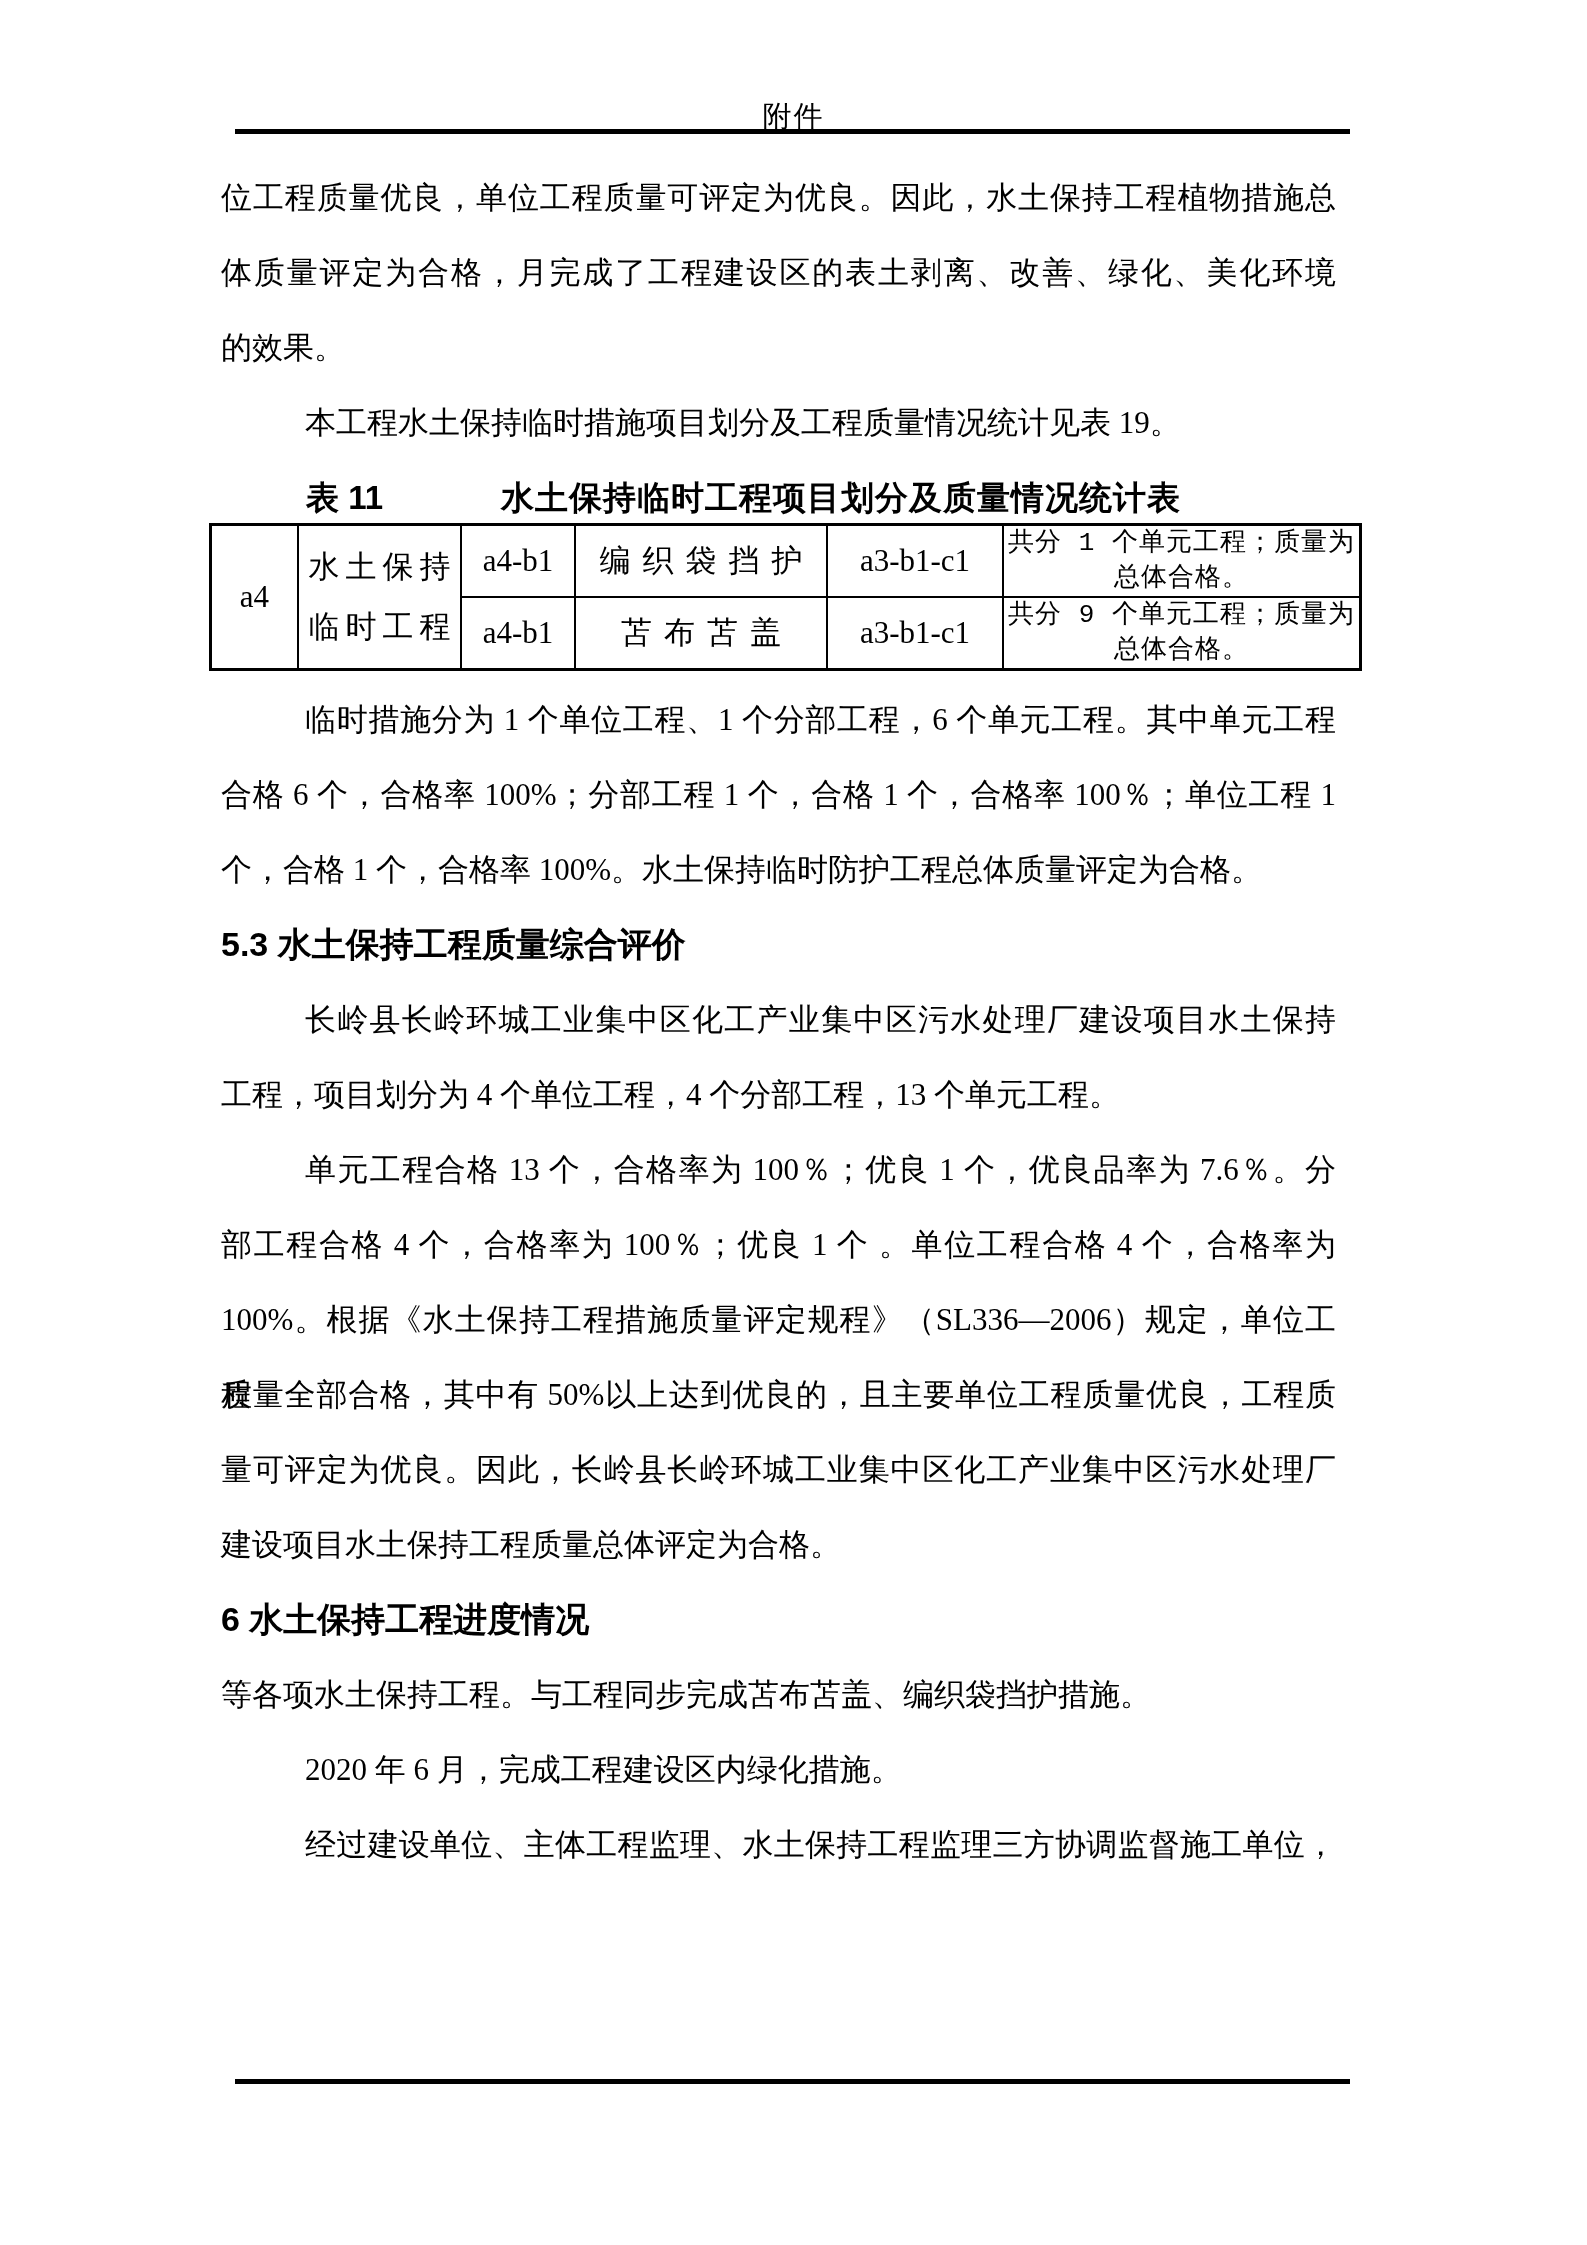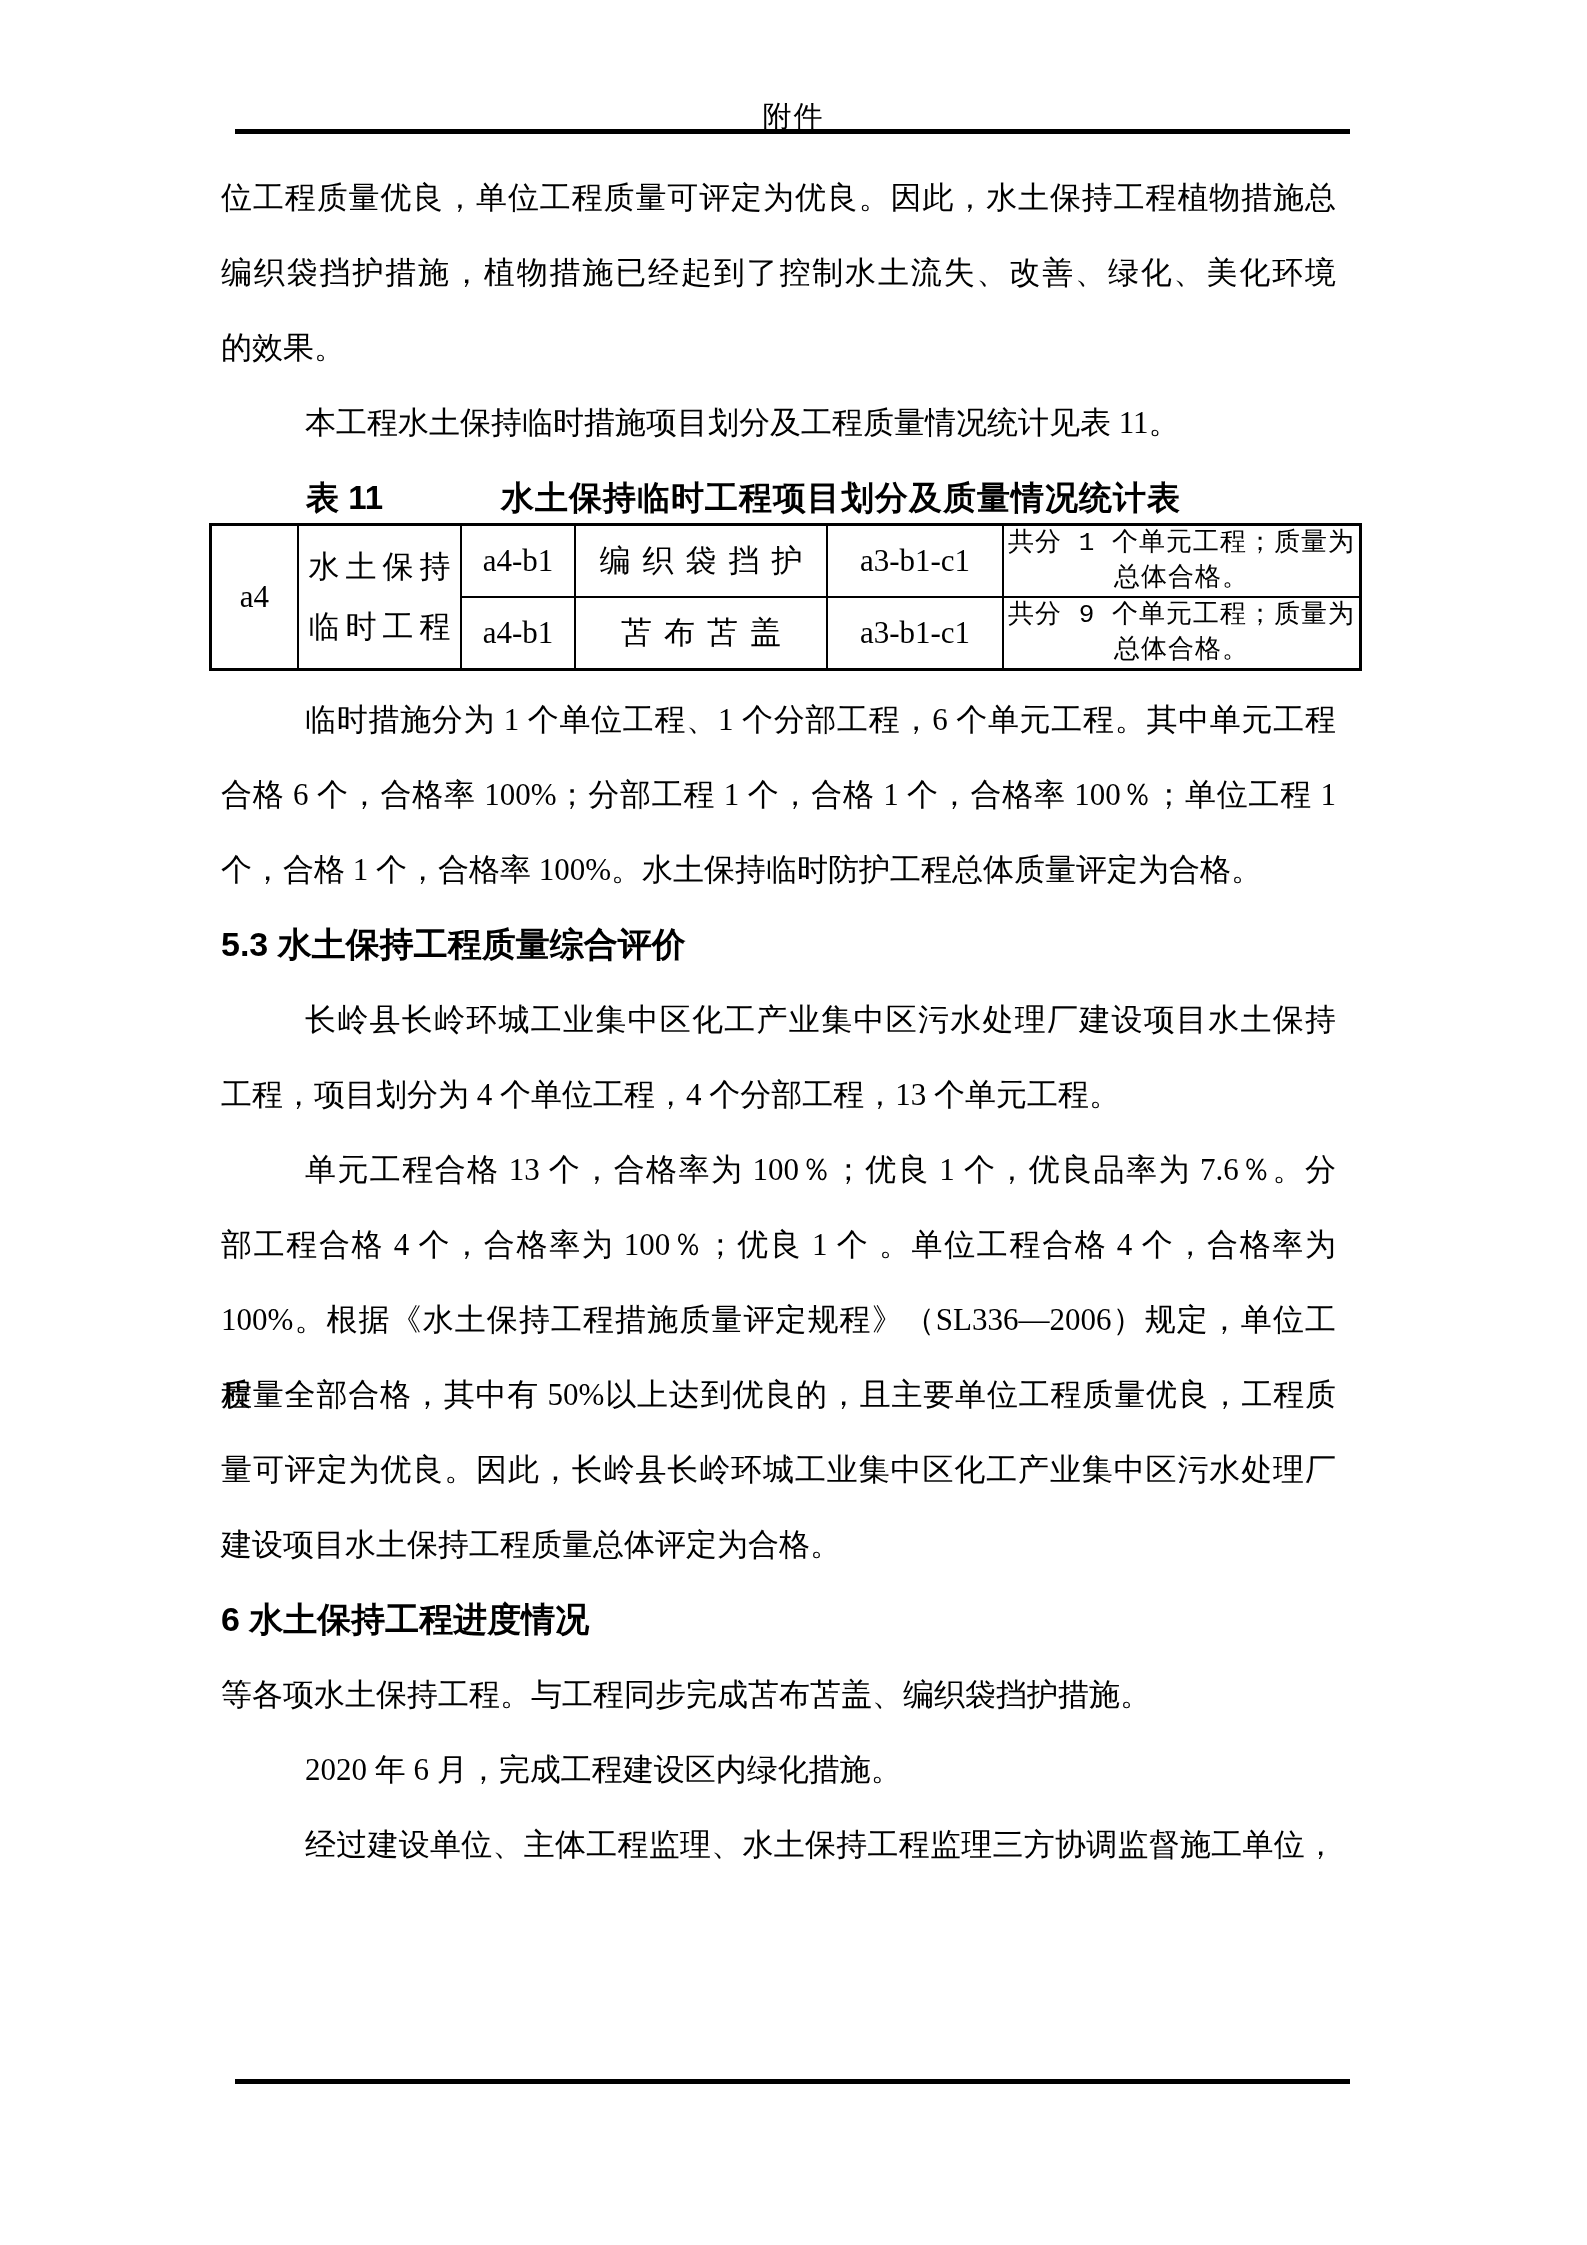--- a/index.html
+++ b/index.html
@@ -55,24 +55,24 @@
 </style>
 </head>
 <body>
 
 <div class="attachment-label">附件</div>
 <div class="rule header"></div>
 
 <div class="content">
 
   <div class="ln jl">位工程质量优良，单位工程质量可评定为优良。因此，水土保持工程植物措施总</div>
-  <div class="ln jl">编织袋挡护措施，植物措施已经起到了控制水土流失、改善、绿化、美化环境</div>
+  <div class="ln jl">体质量评定为合格，月完成了工程建设区的表土剥离、改善、绿化、美化环境</div>
   <div class="ln">的效果。</div>
 
-  <div class="ln ind">本工程水土保持临时措施项目划分及工程质量情况统计见表 11。</div>
+  <div class="ln ind">本工程水土保持临时措施项目划分及工程质量情况统计见表 19。</div>
 
   <div class="cap">
     <span class="cap-label">表 11</span>
     <span class="cap-title">水土保持临时工程项目划分及质量情况统计表</span>
   </div>
 
   <table class="qtable">
     <tbody>
         <tr>
       <td class="c-col1" rowspan="2">a4</td>

